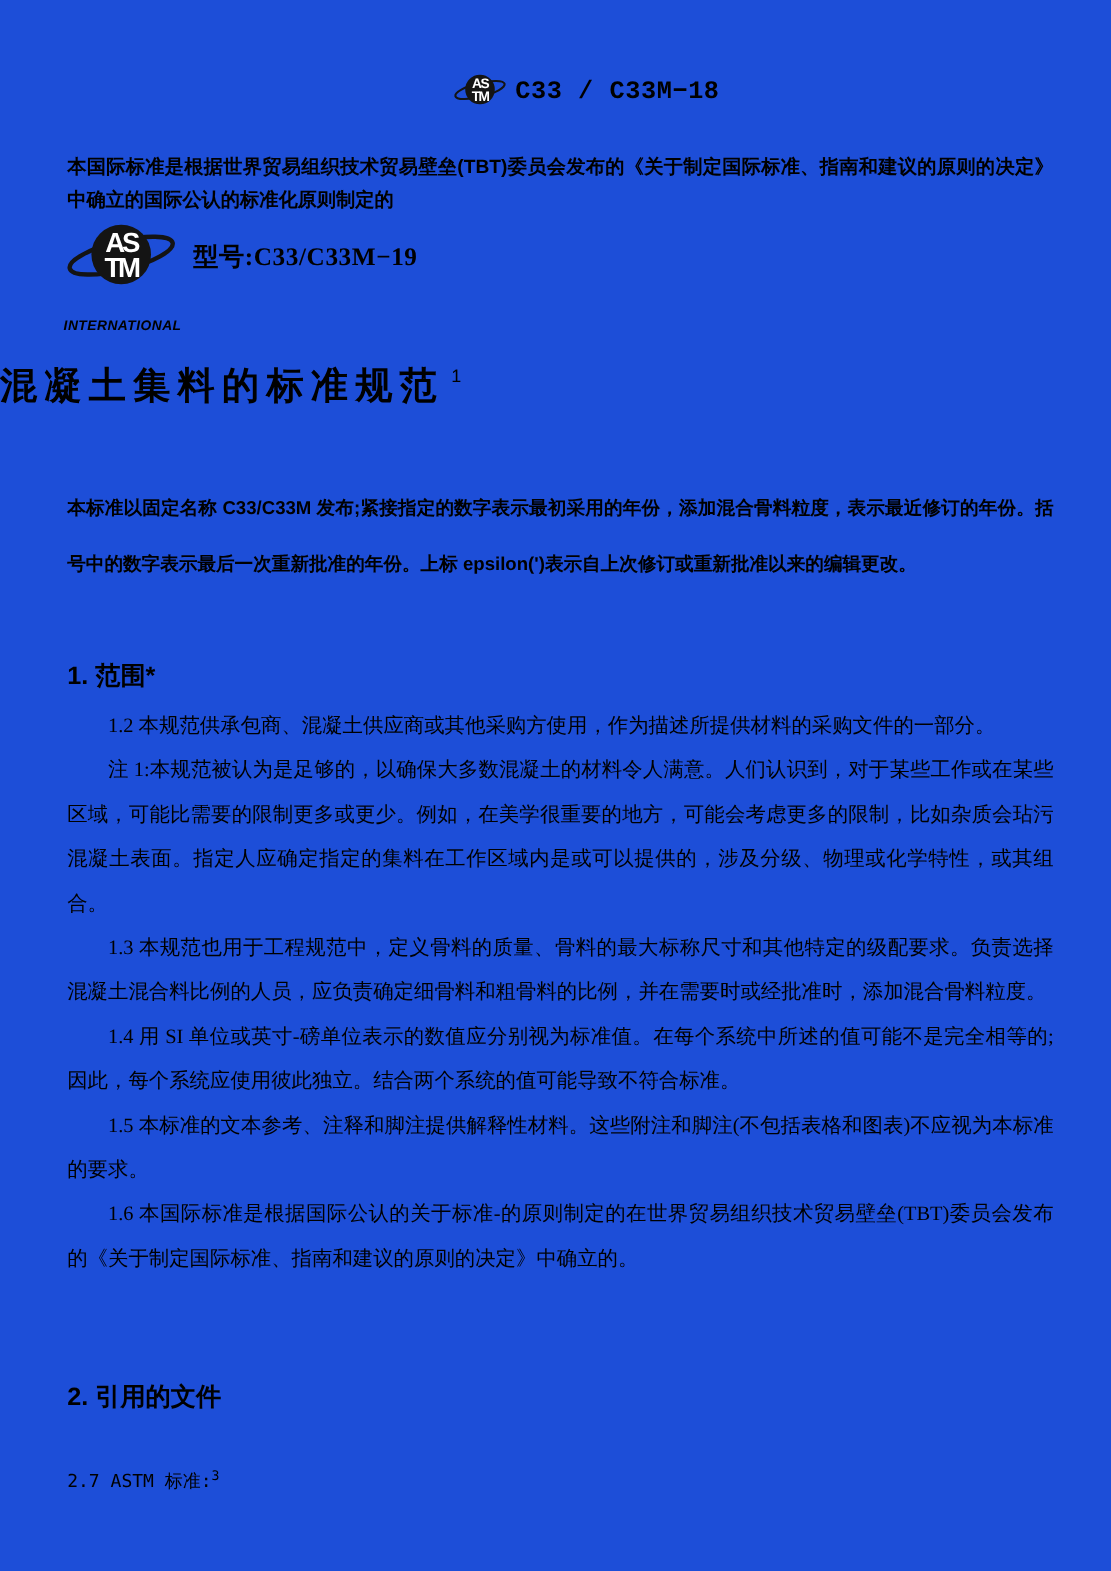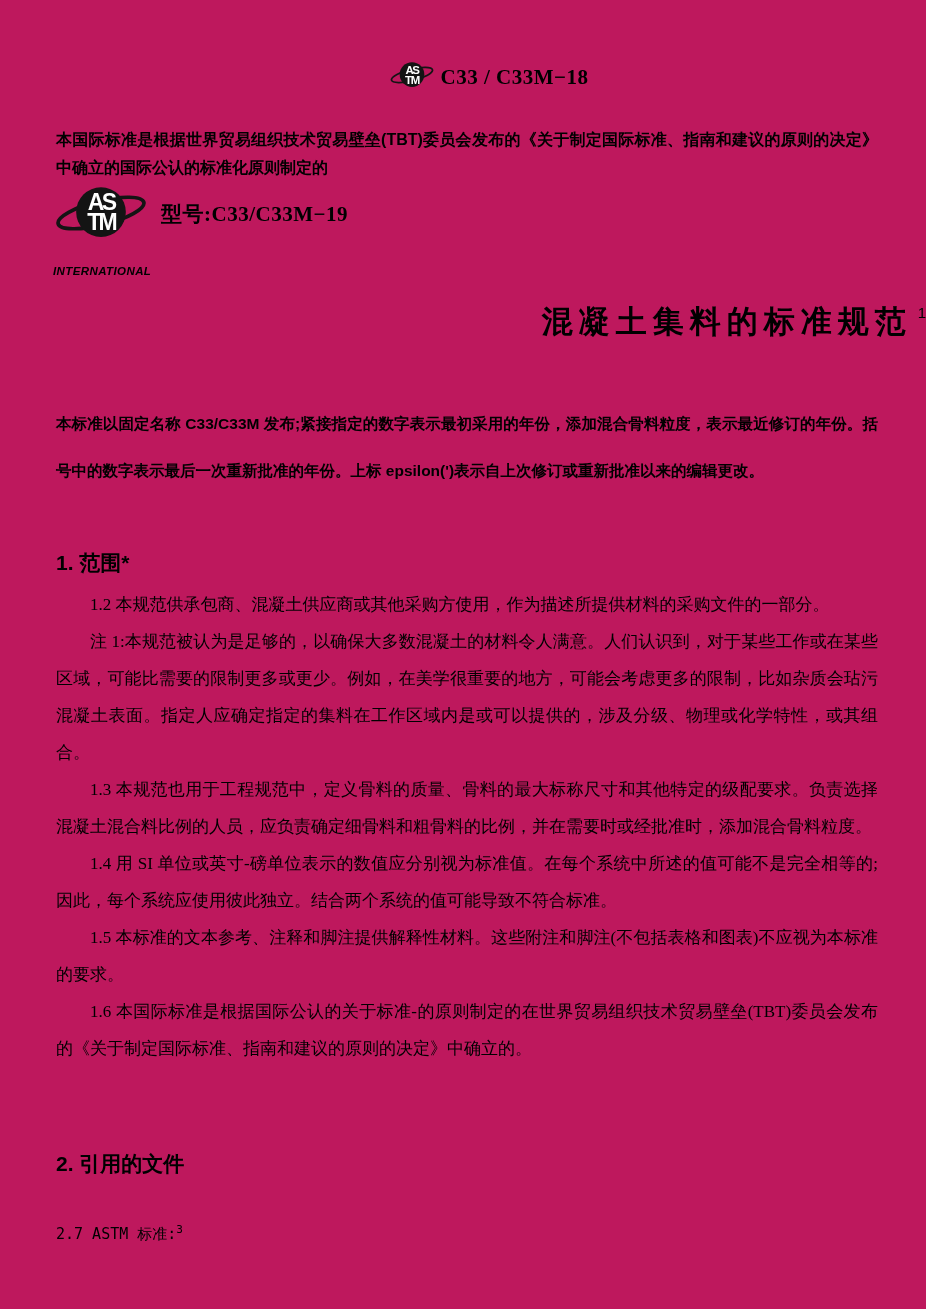--- a/index.html
+++ b/index.html
@@ -1,38 +1,38 @@
 <!DOCTYPE html>
 <html><head>
 <meta charset="utf-8">
 <style>
   html, body { margin: 0; padding: 0; background: #ffffff; }
   .page {
     position: relative;
     width: 926px;
     height: 1309px;
-    background: #be185d;
+    background: #1d4ed8;
     color: #000000;
     font-family: "Liberation Sans", sans-serif;
     overflow: hidden;
   }
 
   
   .header-row {
     position: absolute;
     top: 55px; left: 0;
     width: 100%;
     display: flex;
     justify-content: center;
     align-items: center;
     gap: 7px;
     transform: translateX(26px);
   }
   .header-designation {
-    font-family: Liberation Serif, serif;
+    font-family: Liberation Mono, monospace;
     font-weight: 700;
     font-size: 21px;
     letter-spacing: 0.5px;
   }
 
   
   .intro-para {
     position: absolute;
     top: 126px; left: 56px;
     width: 822px;
@@ -65,21 +65,21 @@
     font-size: 21px;
     margin-top: 17px;
     letter-spacing: 0.5px;
   }
 
   
   .doc-title {
     position: absolute;
     top: 301px; left: 0;
     width: 100%;
-    text-align: right;
+    text-align: left;
     font-size: 31px;
     font-weight: 700;
     letter-spacing: 6px;
   }
   .doc-title sup {
     font-size: 15px;
     font-weight: 400;
     letter-spacing: 0;
     margin-left: 6px;
     vertical-align: 14px;

